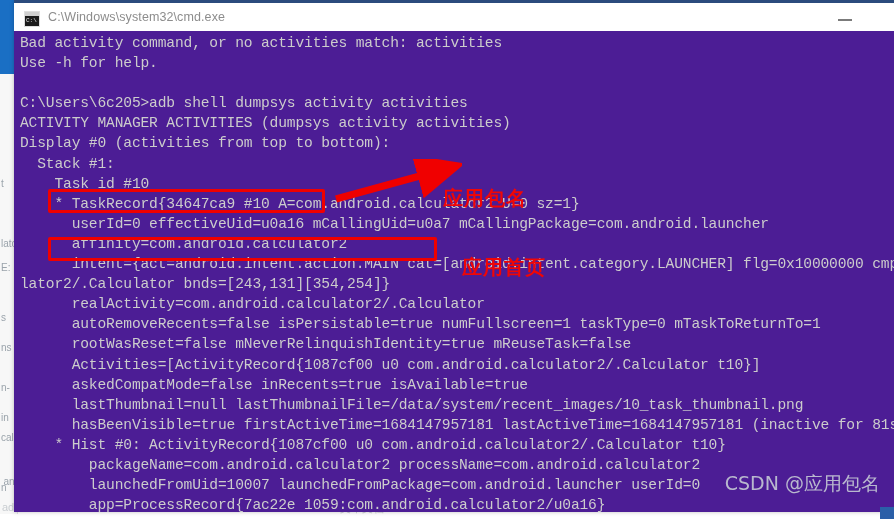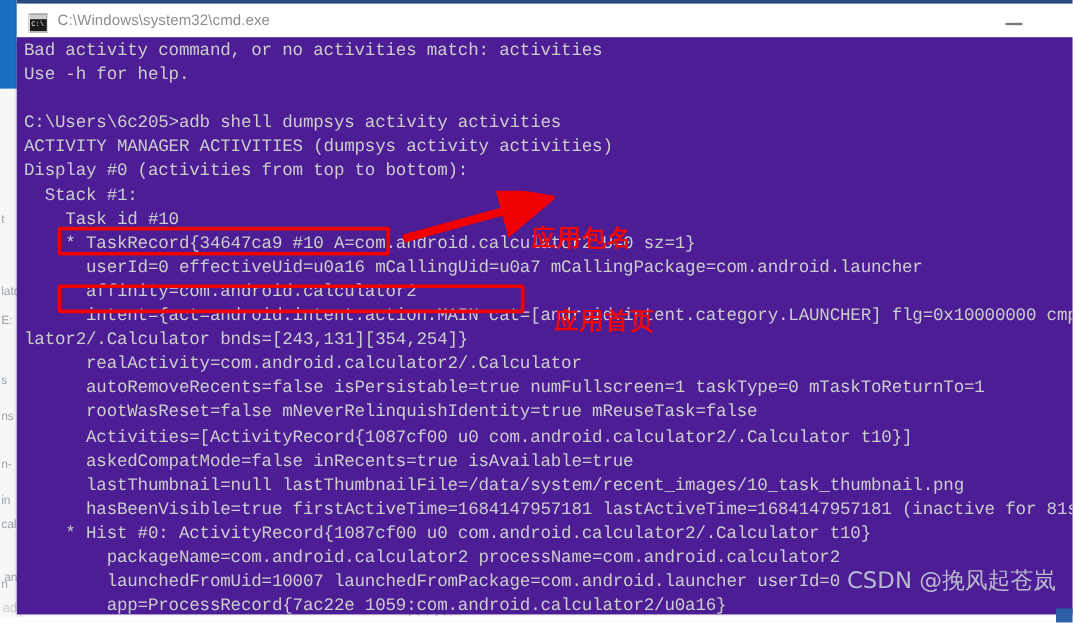--- a/index.html
+++ b/index.html
@@ -288,16 +288,16 @@
     <svg class="anno-arrow" id="arrow-0" width="130" height="50" viewBox="0 0 130 50" style="left: 332px; top: 159px;">
       <defs>
         <marker id="ah" markerWidth="7" markerHeight="7" refX="3" refY="3.2" orient="auto">
           <path d="M0,0 L7,3.2 L0,6.4 z" fill="#f00000"></path>
         </marker>
       </defs>
       <line x1="4" y1="40" x2="106" y2="12" stroke="#f00000" stroke-width="7" marker-end="url(#ah)"></line>
     </svg>
   </div>
 
-  <div class="watermark">CSDN @挽风起苍岚</div>
+  <div class="watermark">CSDN @应用包名</div>
   <div class="taskbar-dot"></div>
 
 </div>
 
 </body></html>

